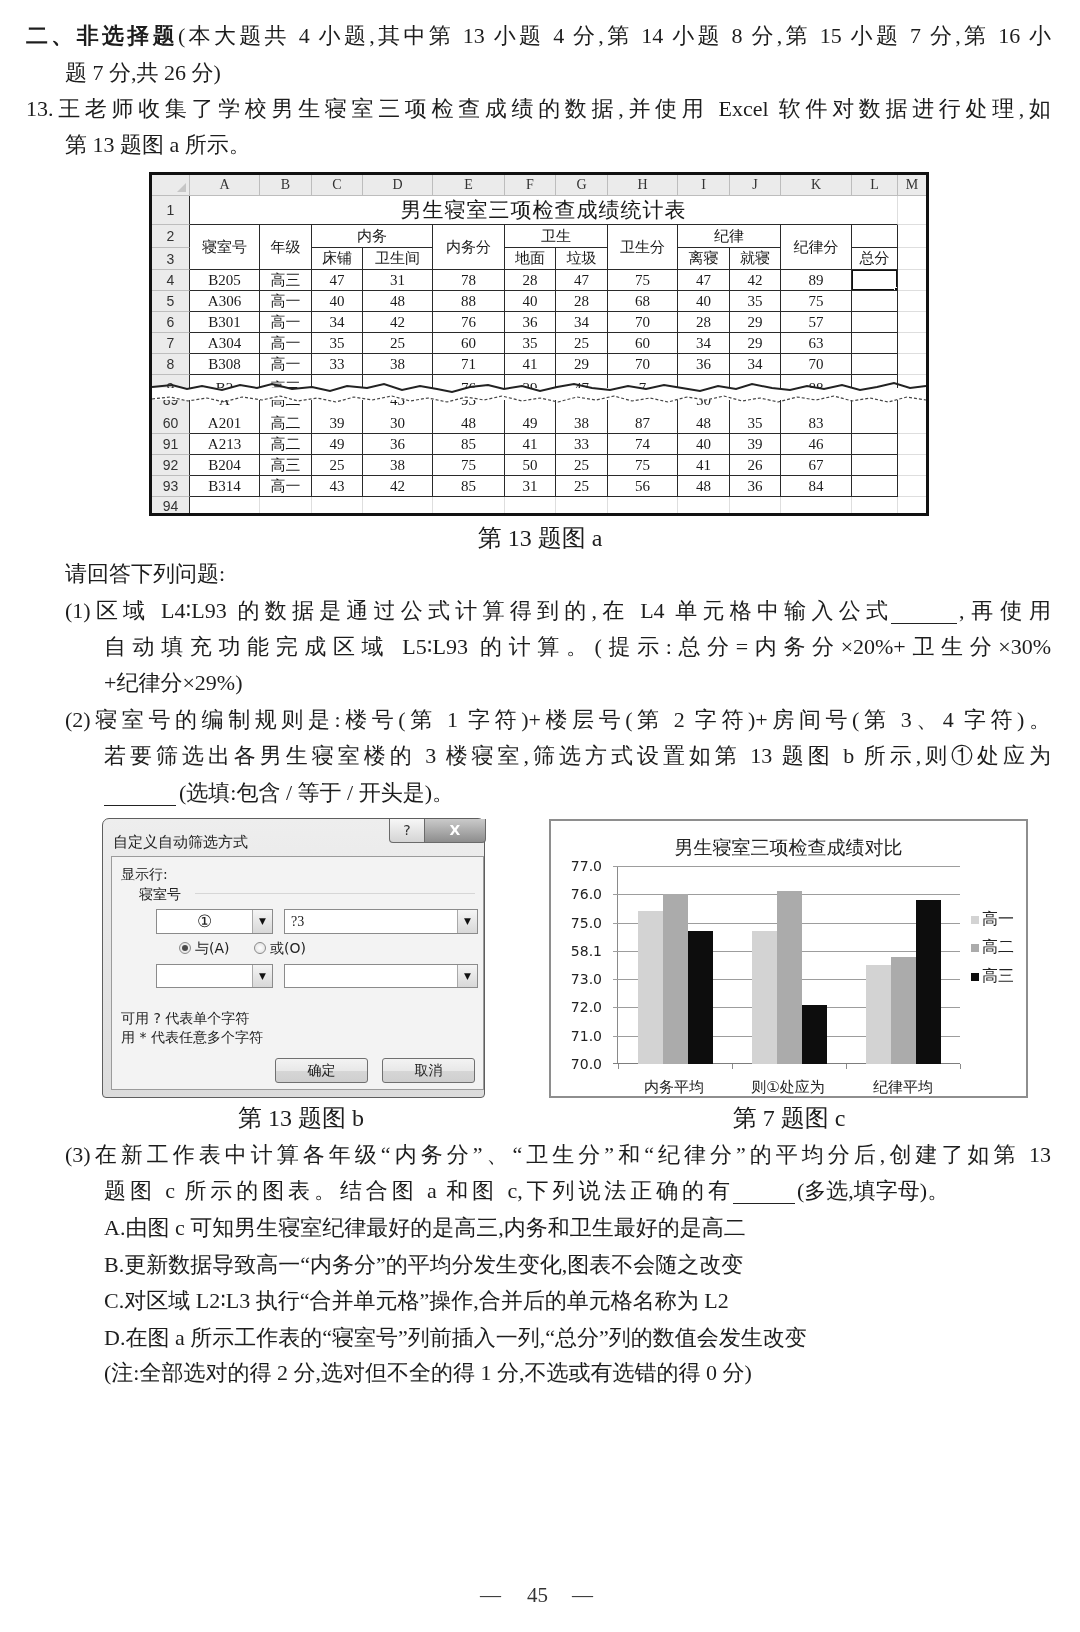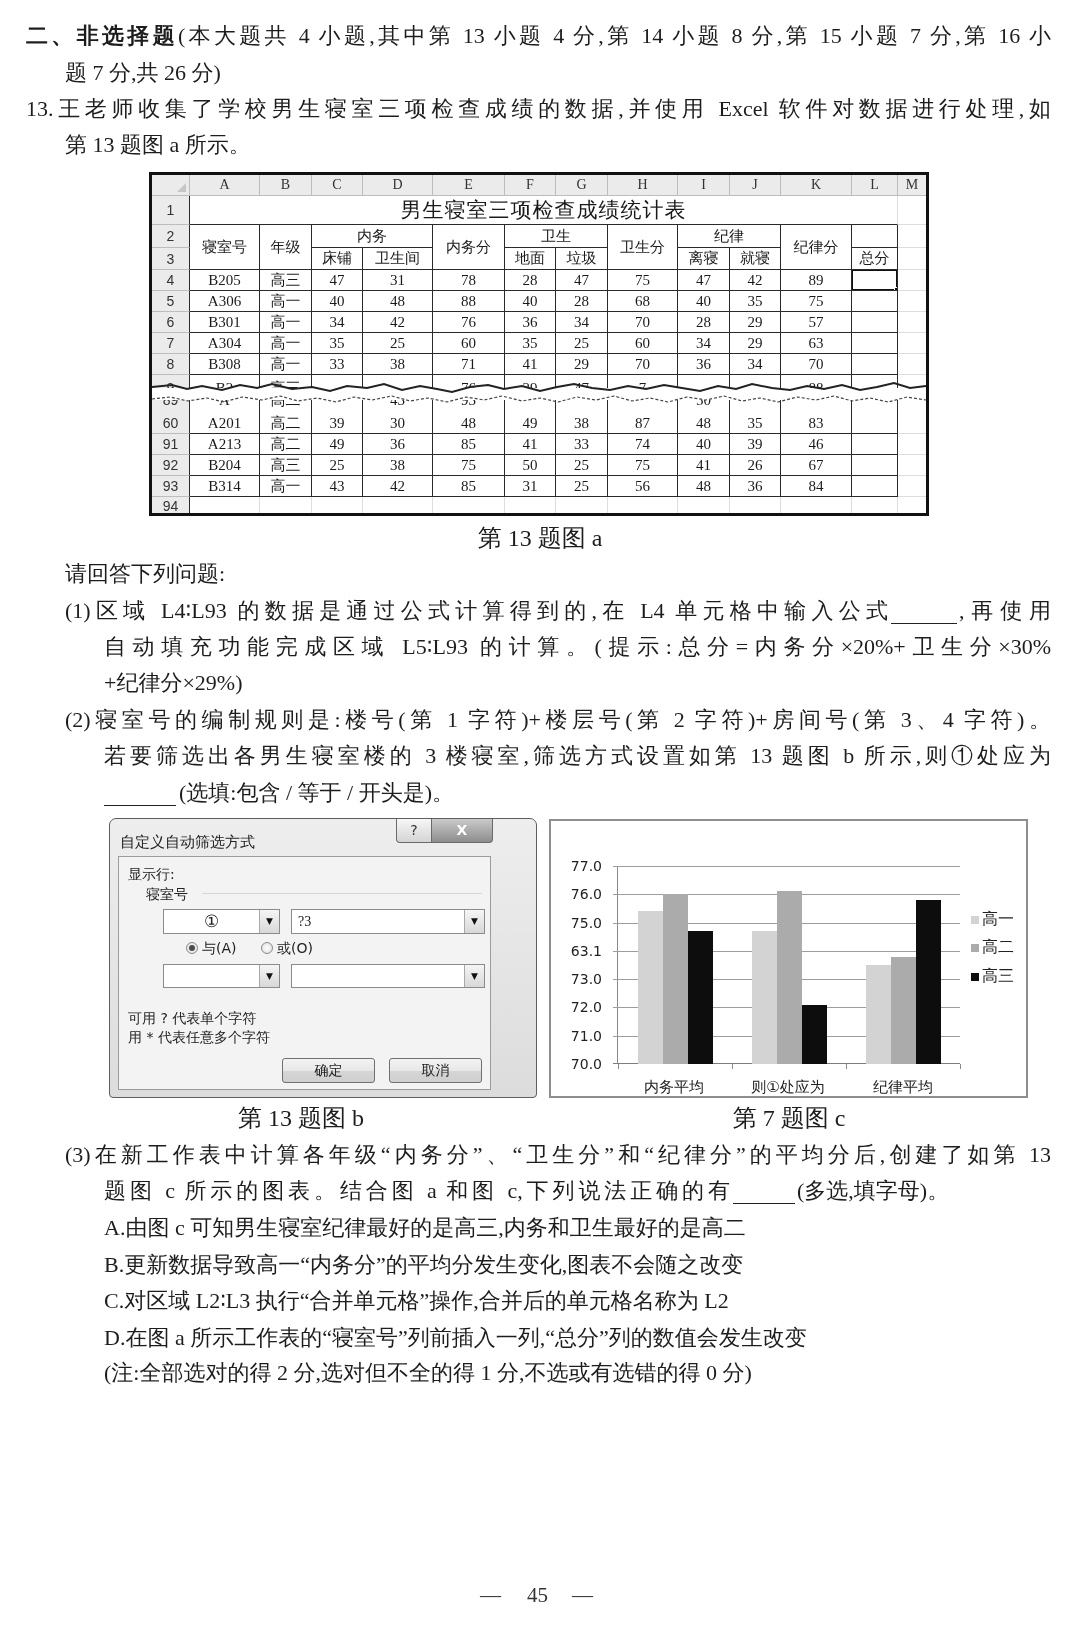--- a/index.html
+++ b/index.html
@@ -33,21 +33,21 @@
 .band.up{top:0}
 .band.lo{top:25px}
 .tc{height:13px;border-right:1px solid #2a2a2a;text-align:center;font-size:15px;overflow:hidden;flex:none}
 .tc.rnb{background:#ebebeb;font-family:"Liberation Sans",sans-serif;font-size:14px;color:#333}
 .tc.g{border-right:none}
 .band.up .tc span{display:block;line-height:26px}
 .band.lo .tc span{display:block;line-height:26px;margin-top:-13px}
 .tear{position:absolute;left:0;top:0}
 
 
-.dlg{position:absolute;left:109px;top:818px;width:428px;height:280px;border:1px solid #5e5e5e;border-radius:7px 7px 4px 4px;background:linear-gradient(#eeeeee,#dcdcdc);font-family:"DejaVu Sans","Liberation Sans",sans-serif;font-size:14px;color:#222}
+.dlg{position:absolute;left:102px;top:818px;width:383px;height:280px;border:1px solid #5e5e5e;border-radius:7px 7px 4px 4px;background:linear-gradient(#eeeeee,#dcdcdc);font-family:"DejaVu Sans","Liberation Sans",sans-serif;font-size:14px;color:#222}
 .dlg-title{position:absolute;left:10px;top:13px;font-size:15px;line-height:20px;white-space:nowrap}
 .tb-btn{position:absolute;top:0;height:24px;border:1px solid #6a6a6a;border-top:none;text-align:center;font-size:14px;line-height:22px}
 .help-btn{left:286px;width:36px;border-radius:0 0 0 4px;background:linear-gradient(#f7f7f7,#d4d4d4);color:#333}
 .close-btn{left:321px;width:62px;border-radius:0 0 4px 0;background:linear-gradient(#cacaca,#8d8d8d);color:#fff;font-weight:bold}
 .client{position:absolute;left:8px;top:37px;width:373px;height:234px;background:#f3f3f3;border:1px solid #9b9b9b}
 .dl{position:absolute;white-space:nowrap;line-height:20px;height:20px}
 .sep{position:absolute;left:92px;top:74px;width:280px;height:1px;background:#d6d6d6}
 .combo{position:absolute;height:25px;background:#fff;border:1px solid #8b8b8b}
 .combo .val{position:absolute;left:0;top:0;bottom:0;right:20px;line-height:23px;padding-left:6px;white-space:nowrap;overflow:hidden;font-family:"Liberation Serif",serif;font-size:14px}
 .combo .val.center{text-align:center;padding-left:0;font-size:17px}
@@ -468,25 +468,26 @@
  </div>
 
  <div class="dl" style="left:18px;top:189px">可用 ? 代表单个字符</div>
  <div class="dl" style="left:18px;top:208px">用 * 代表任意多个字符</div>
 
  <div class="btn" style="left:172px;top:239px">确定</div>
  <div class="btn" style="left:279px;top:239px">取消</div>
 </div>
 
 <div class="chart">
+ <div class="ch-title">男生寝室三项检查成绩对比</div>
 
  <div class="ytick" style="top:36px">77.0</div>
  <div class="ytick" style="top:64.3px">76.0</div>
  <div class="ytick" style="top:92.6px">75.0</div>
- <div class="ytick" style="top:120.9px">63.1</div>
+ <div class="ytick" style="top:120.9px">58.1</div>
  <div class="ytick" style="top:149.1px">73.0</div>
  <div class="ytick" style="top:177.4px">72.0</div>
  <div class="ytick" style="top:205.7px">71.0</div>
  <div class="ytick" style="top:234px">70.0</div>
 
  <div class="plot" id="plot">
   <div class="grid" style="top:0"></div>
   <div class="grid" style="top:28.3px"></div>
   <div class="grid" style="top:56.6px"></div>
   <div class="grid" style="top:84.9px"></div>

